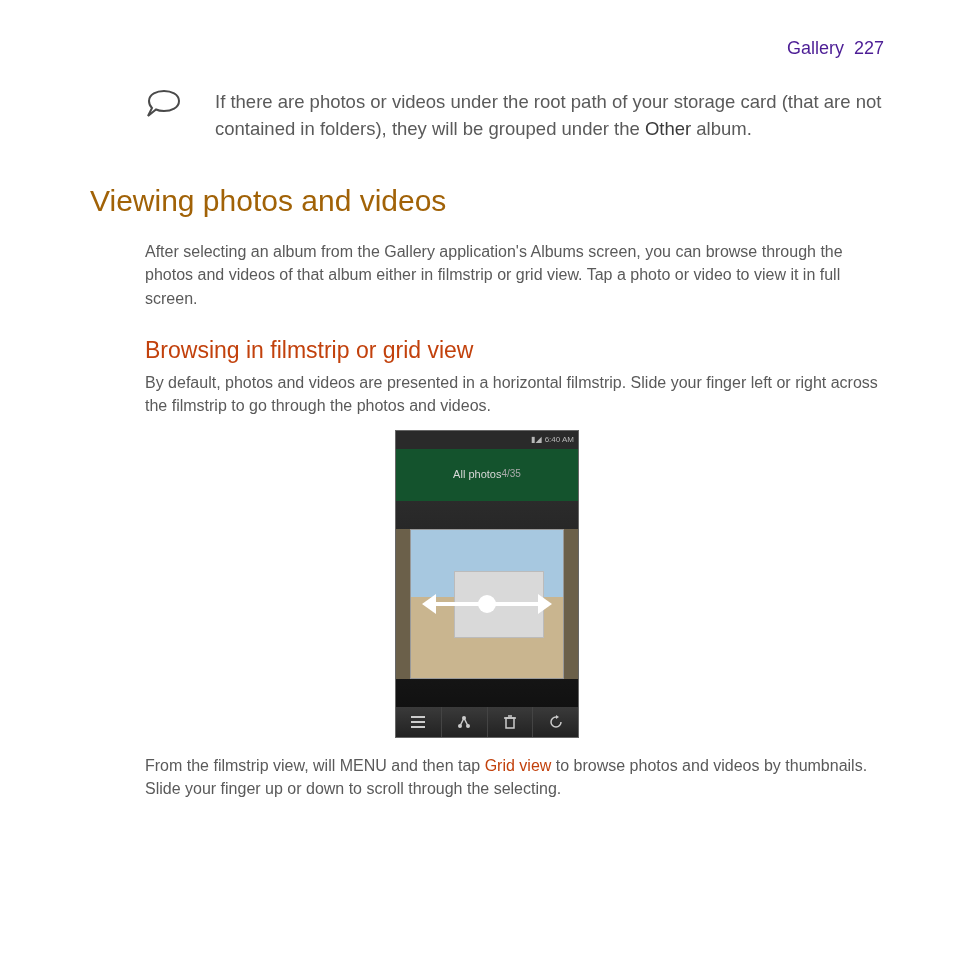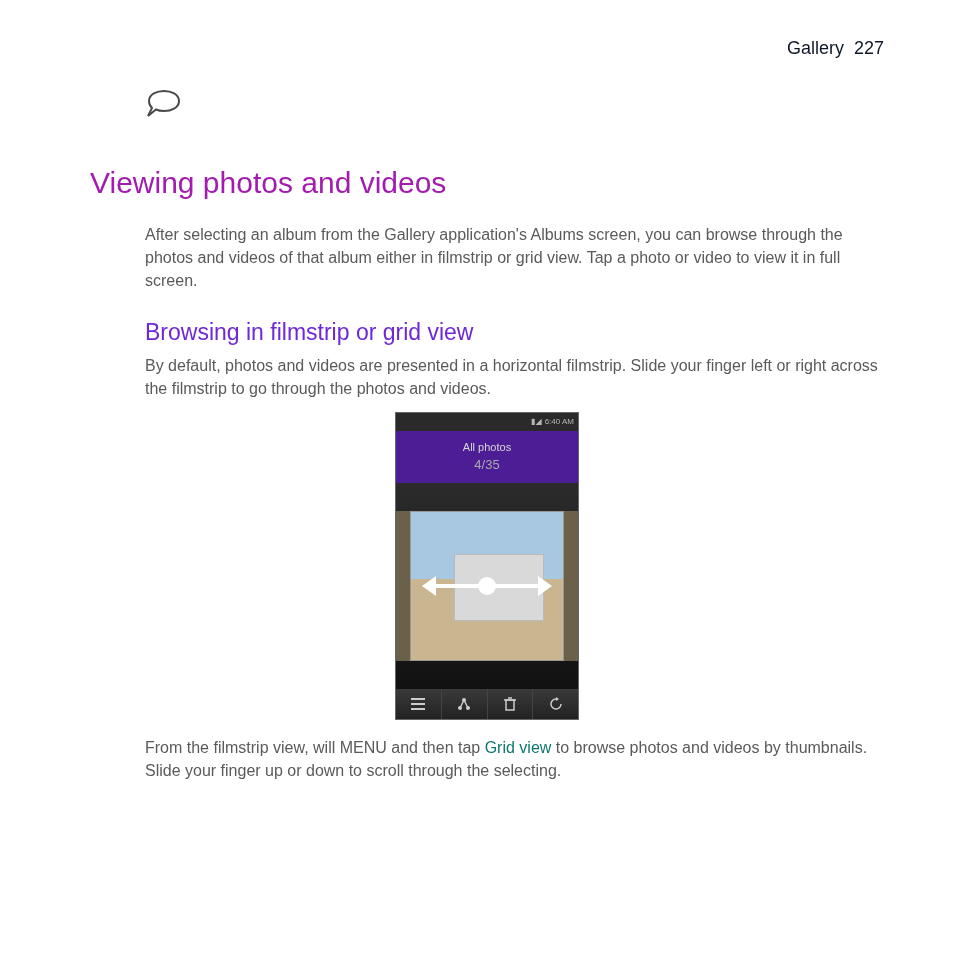--- a/index.html
+++ b/index.html
@@ -8,21 +8,21 @@
     height: 954px;
     background: #ffffff;
     font-family: "Helvetica Neue", Arial, sans-serif;
     color: #4a4a4a;
     position: relative;
     padding: 35px 70px 35px 90px;
     line-height: 1.45;
   }
   .page-header {
     text-align: right;
-    color: #0f172a;
+    color: #4c1d95;
     font-size: 18px;
     margin-bottom: 28px;
     font-weight: 300;
   }
   .tip-row {
     display: flex;
     align-items: flex-start;
     gap: 30px;
     margin-bottom: 36px;
     padding-left: 55px;
@@ -33,34 +33,34 @@
   }
   .tip-text {
     font-size: 18.5px;
     color: #5a5a5a;
     font-weight: 300;
   }
   .tip-text .bold { font-weight: 400; color: #3a3a3a; }
   h1.section-title {
     font-size: 30px;
     font-weight: 300;
-    color: #a21caf;
+    color: #a16207;
     margin-bottom: 18px;
   }
   .body-text {
     font-size: 16px;
     color: #5a5a5a;
     font-weight: 300;
     padding-left: 55px;
     margin-bottom: 24px;
   }
   h2.subsection-title {
     font-size: 23px;
     font-weight: 300;
-    color: #6d28d9;
+    color: #c2410c;
     padding-left: 55px;
     margin-bottom: 4px;
   }
   .phone-wrap {
     display: flex;
     justify-content: center;
     margin: 12px 0 16px 0;
   }
   .phone {
     width: 184px;
@@ -77,29 +77,29 @@
     color: #b8b8b8;
     font-size: 8px;
     display: flex;
     align-items: center;
     justify-content: flex-end;
     padding: 0 4px;
     gap: 3px;
   }
   .album-label-area {
     height: 52px;
-    background: #4c1d95;
+    background: #14532d;
     color: #d8d8d8;
     display: flex;
-    flex-direction: column;
+    flex-direction: row;
     align-items: center;
     justify-content: center;
     font-size: 11px;
   }
-  .album-label-area .count { font-size: 13px; color: #aaa; text-align: right; }
+  .album-label-area .count { font-size: 10px; color: #aaa; text-align: right; }
   .filmstrip {
     flex: 1 1 auto;
     background: linear-gradient(#2b2b2b,#111);
     position: relative;
     overflow: hidden;
     display: flex;
     align-items: center;
     justify-content: center;
   }
   .photo {
@@ -141,34 +141,37 @@
   }
   .toolbar .btn {
     flex: 1;
     border-right: 1px solid #444;
     display:flex;
     align-items:center;
     justify-content:center;
     color:#ccc;
   }
   .toolbar .btn:last-child { border-right:none; }
-  .inline-bold { color:#0f766e; font-weight:400; }
+  .inline-bold { color:#c2410c; font-weight:400; }
 </style>
 </head>
 <body>
 
 <div class="page-header">
   <span>Gallery</span>&nbsp;&nbsp;<span>227</span>
 </div>
 
 <div class="tip-row">
   <div class="tip-icon">
     <svg width="38" height="30" viewBox="0 0 38 30">
       <path d="M4 12 C4 5, 12 2, 19 2 C26 2, 34 5, 34 12 C34 19, 26 22, 19 22 C16 22, 13 21.5, 11 20.5 L3 27 L7 19 C5 17, 4 15, 4 12 Z" fill="none" stroke="#4a4a4a" stroke-width="2"></path>
     </svg>
+  </div>
+  <div class="tip-text">
+    <span>If there are photos or videos under the root path of your storage card (that are not contained in folders), they will be grouped under the </span><span class="bold">Other</span><span> album.</span>
   </div>
 </div>
 
 <h1 class="section-title">Viewing photos and videos</h1>
 
 <p class="body-text">After selecting an album from the Gallery application's Albums screen, you can browse through the photos and videos of that album either in filmstrip or grid view. Tap a photo or video to view it in full screen.</p>
 
 <h2 class="subsection-title">Browsing in filmstrip or grid view</h2>
 <p class="body-text" style="margin-bottom:0;">By default, photos and videos are presented in a horizontal filmstrip. Slide your finger left or right across the filmstrip to go through the photos and videos.</p>
 

